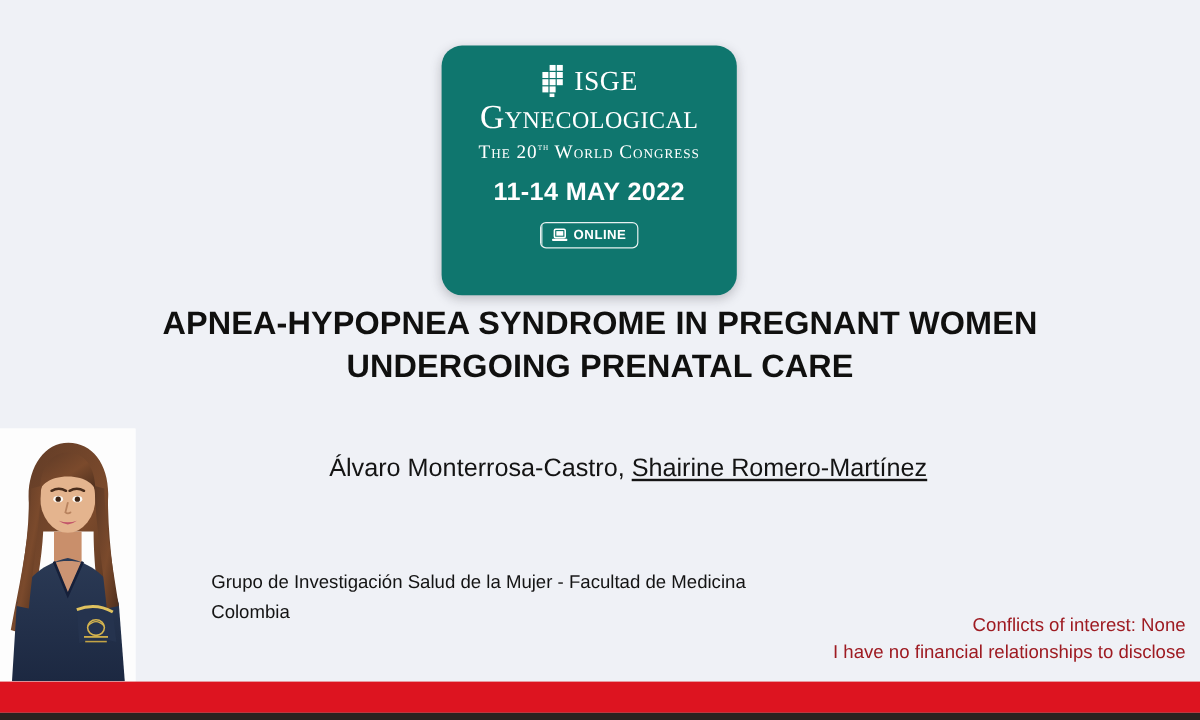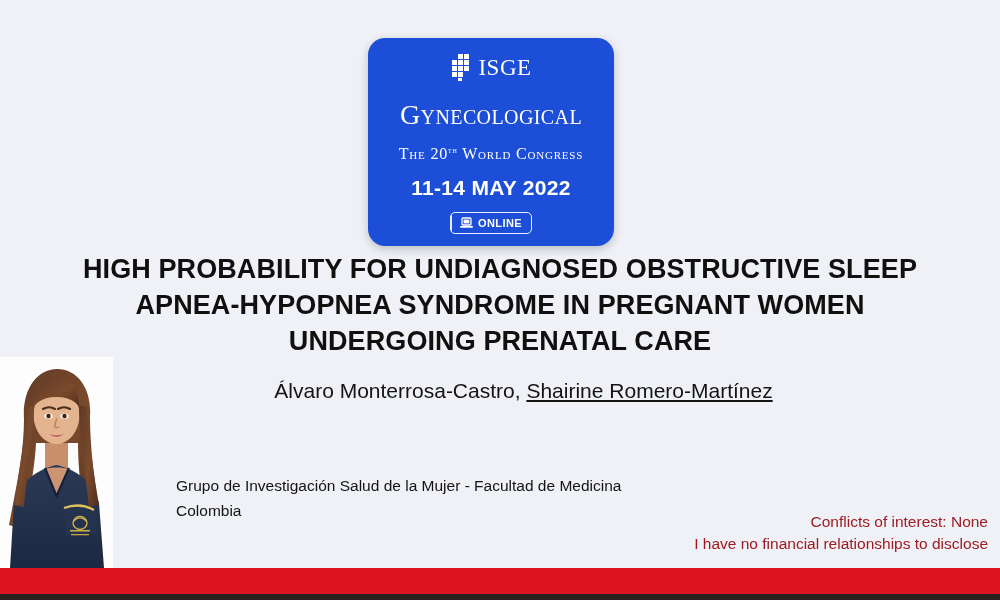--- a/index.html
+++ b/index.html
@@ -8,21 +8,21 @@
     background:#eff1f6;
     font-family:"Liberation Sans", sans-serif;
     position:relative;
     overflow:hidden;
   }
 
   
   #congress-logo{
     position:absolute; left:368px; top:38px;
     width:246px; height:208px;
-    background:#1d4ed8;
+    background:#0f766e;
     border-radius:17px;
     box-shadow:0 3px 9px rgba(80,80,90,.32);
     display:flex; flex-direction:column; align-items:center;
     padding-top:12px;
     color:#fff;
   }
   #isge-lockup{
     display:flex; align-items:center; justify-content:center;
     gap:2px; height:30px; margin-top:2px;
   }
@@ -31,24 +31,24 @@
     font-family:"Liberation Serif", serif;
     font-size:23px; letter-spacing:.5px; line-height:1;
     color:#fff; font-weight:400;
   }
   .title-serif{
     font-family:"Liberation Serif", serif;
     font-variant:small-caps;
     color:#fff; text-align:center;
     line-height:1.0;
   }
-  #logo-line1{ font-size:28px; letter-spacing:.4px; margin-top:19px; }
+  #logo-line1{ font-size:28px; letter-spacing:.4px; margin-top:3px; }
   #logo-line2{ font-size:33px; letter-spacing:.2px; margin-top:-1px; }
   #logo-line3{
-    font-size:16px; letter-spacing:.8px; margin-top:16px;
+    font-size:16px; letter-spacing:.8px; margin-top:4px;
     font-family:"Liberation Serif", serif; font-variant:small-caps;
     color:#fff; text-align:center;
   }
   #logo-line3 sup{ font-size:9px; vertical-align:super; }
   #logo-date{
     font-family:"Liberation Sans", sans-serif;
     font-weight:bold; font-size:21px; letter-spacing:.3px;
     margin-top:13px; color:#fff;
   }
   #logo-badges{
@@ -160,21 +160,20 @@
         <rect x="2" y="1" width="9" height="7" rx="1" fill="none" stroke="#fff" stroke-width="1.3"></rect>
         <rect x="3.6" y="2.6" width="5.8" height="3.8" fill="#fff"></rect>
         <rect x="0" y="9" width="13" height="1.8" rx=".8" fill="#fff"></rect>
       </svg>
       <span>ONLINE</span>
     </div>
   </div>
 </div>
 
 <h1 id="slide-title">
-  <span class="tline">HIGH PROBABILITY FOR UNDIAGNOSED OBSTRUCTIVE SLEEP</span>
   <span class="tline">APNEA-HYPOPNEA SYNDROME IN PREGNANT WOMEN</span>
   <span class="tline">UNDERGOING PRENATAL CARE</span>
 </h1>
 
 <div id="authors">
   <span id="author-line-1"><span>Álvaro Monterrosa-Castro, </span><span id="presenting-author">Shairine Romero-Martínez</span></span>
 </div>
 
 <div id="affiliation">
   <span>Grupo de Investigación Salud de la Mujer  - Facultad de Medicina</span>

